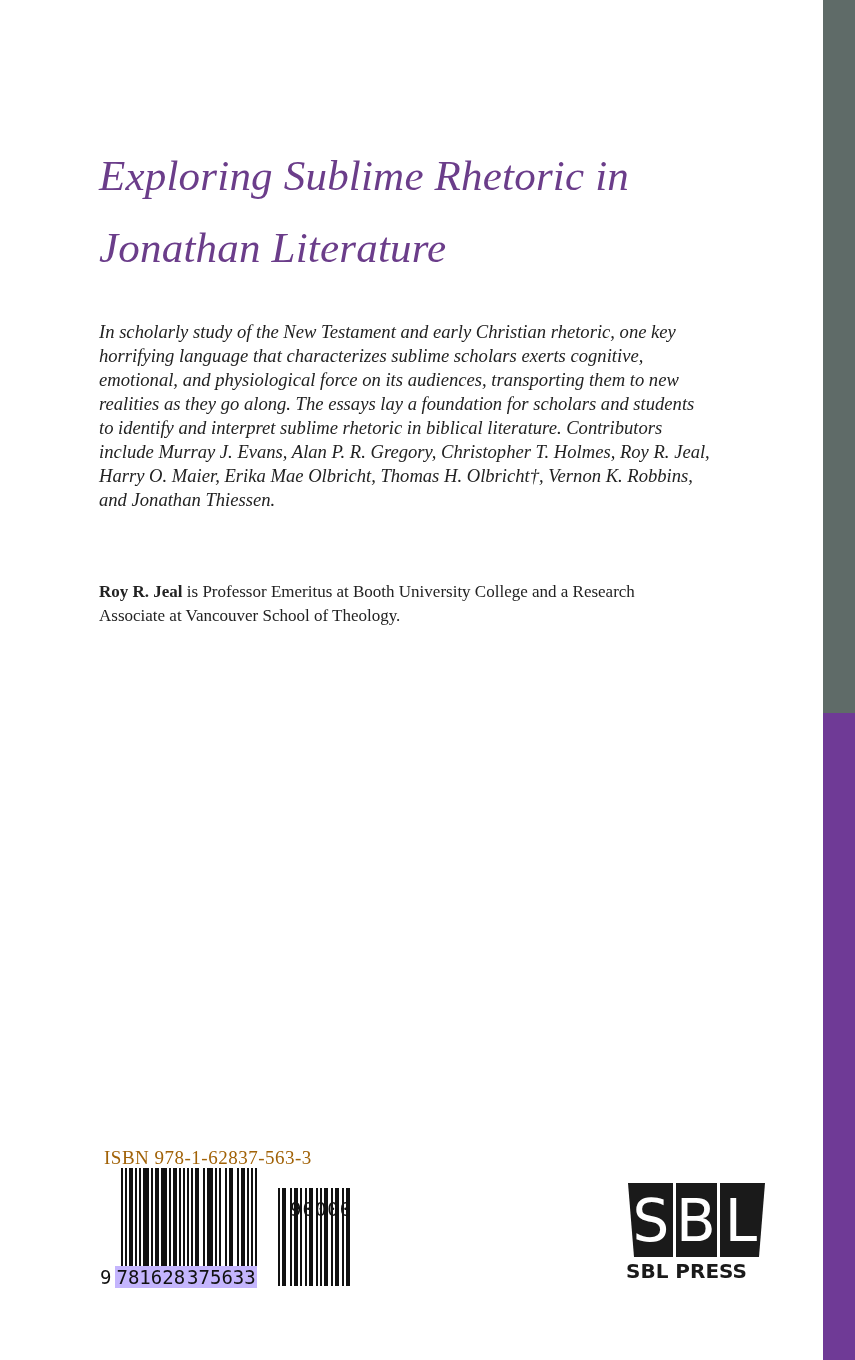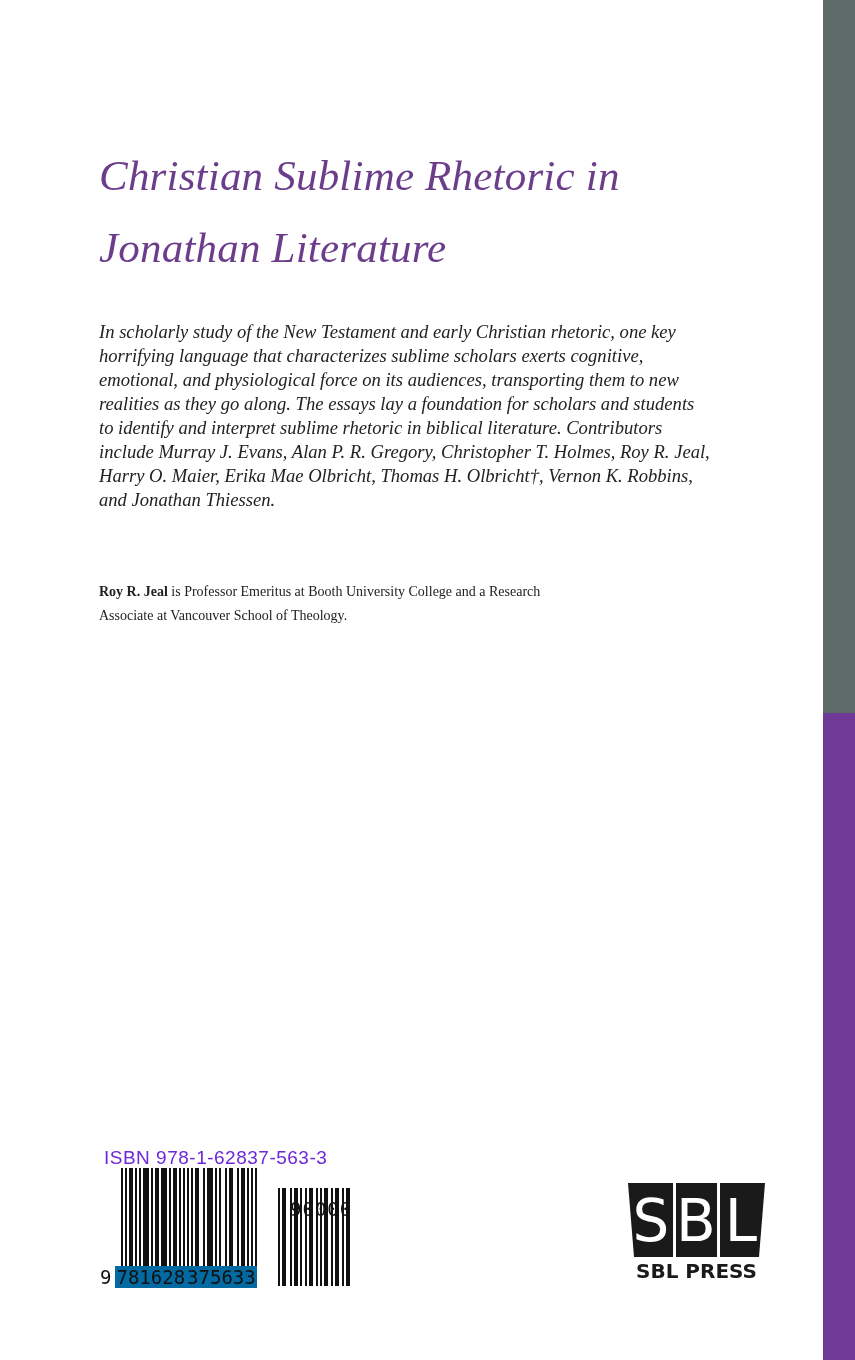--- a/index.html
+++ b/index.html
@@ -8,47 +8,47 @@
   .strip-top { position:absolute; left:823px; top:0; width:32px; height:713px; background:#5f6b68; }
   .strip-bottom { position:absolute; left:823px; top:713px; width:32px; height:647px; background:#6f3a96; }
   .title { position:absolute; left:99px; top:140px; width:680px; margin:0;
     font-family:"Liberation Serif", serif; font-style:italic; font-weight:normal;
     color:#6b3d8a; font-size:43px; line-height:72px; letter-spacing:0.2px; }
   .title span { display:block; white-space:nowrap; }
   .blurb { position:absolute; left:99px; top:320px; width:690px; margin:0;
     font-family:"Liberation Serif", serif; font-size:18.6px; line-height:24px; color:#222;font-style:italic; }
   .blurb span { display:block; white-space:nowrap; }
   .bio { position:absolute; left:99px; top:580px; width:690px; margin:0;
-    font-family:"Liberation Serif", serif; font-size:14px; line-height:24px; color:#222; }
+    font-family:"Liberation Serif", serif; font-size:17px; line-height:24px; color:#222; }
   .bio span.line { display:block; white-space:nowrap; }
   .bio b { font-weight:bold; }
-  .isbn-text { position:absolute; left:104px; top:1147px; font-family:Liberation Sans, sans-serif;
-    font-size:19px; letter-spacing:0.5px; color:#6d28d9; white-space:nowrap; }
+  .isbn-text { position:absolute; left:104px; top:1147px; font-family:Liberation Serif, serif;
+    font-size:19px; letter-spacing:0.5px; color:#a16207; white-space:nowrap; }
   .addon-text { position:absolute; left:290px; top:1167px; font-family:"DejaVu Sans Mono", monospace;
     font-size:19px; letter-spacing:1px; color:#111;margin-top:31px; }
   .bars-main { position:absolute; left:121px; top:1168px; width:136px; height:118px; }
   .bars-addon { position:absolute; left:278px; top:1188px; width:73px; height:98px; }
   .ean-digits { position:absolute; left:100px; top:1266px; font-family:"DejaVu Sans Mono", monospace;
     font-size:19px; color:#111; background:transparent; white-space:nowrap; }
   .ean-digits .d0 { margin-right:4px; }
-  .ean-digits .grp { background:#0369a1; padding:0 1px; }
+  .ean-digits .grp { background:#c4b5fd; padding:0 1px; }
   .logo { position:absolute; left:626px; top:1183px; width:141px; height:103px; }
   .logo svg { display:block; }
-  .logo-text { position:absolute; left:626px; top:1259px; width:141px; text-align:center;
+  .logo-text { position:absolute; left:626px; top:1259px; width:141px; 
     font-family:"DejaVu Sans", sans-serif; font-weight:bold; font-size:20px; color:#1a1a1a; letter-spacing:0px; }
 </style>
 </head>
 <body>
 
 <div class="page"></div>
 <div class="strip-top"></div>
 <div class="strip-bottom"></div>
 
 <h1 class="title">
-  <span>Christian Sublime Rhetoric in</span>
+  <span>Exploring Sublime Rhetoric in</span>
   <span>Jonathan Literature</span>
 </h1>
 
 <p class="blurb">
   <span>In scholarly study of the New Testament and early Christian rhetoric, one key</span>
   <span>horrifying language that characterizes sublime scholars exerts cognitive,</span>
   <span>emotional, and physiological force on its audiences, transporting them to new</span>
   <span>realities as they go along. The essays lay a foundation for scholars and students</span>
   <span>to identify and interpret sublime rhetoric in biblical literature. Contributors</span>
   <span>include Murray J. Evans, Alan P. R. Gregory, Christopher T. Holmes, Roy R. Jeal,</span>

